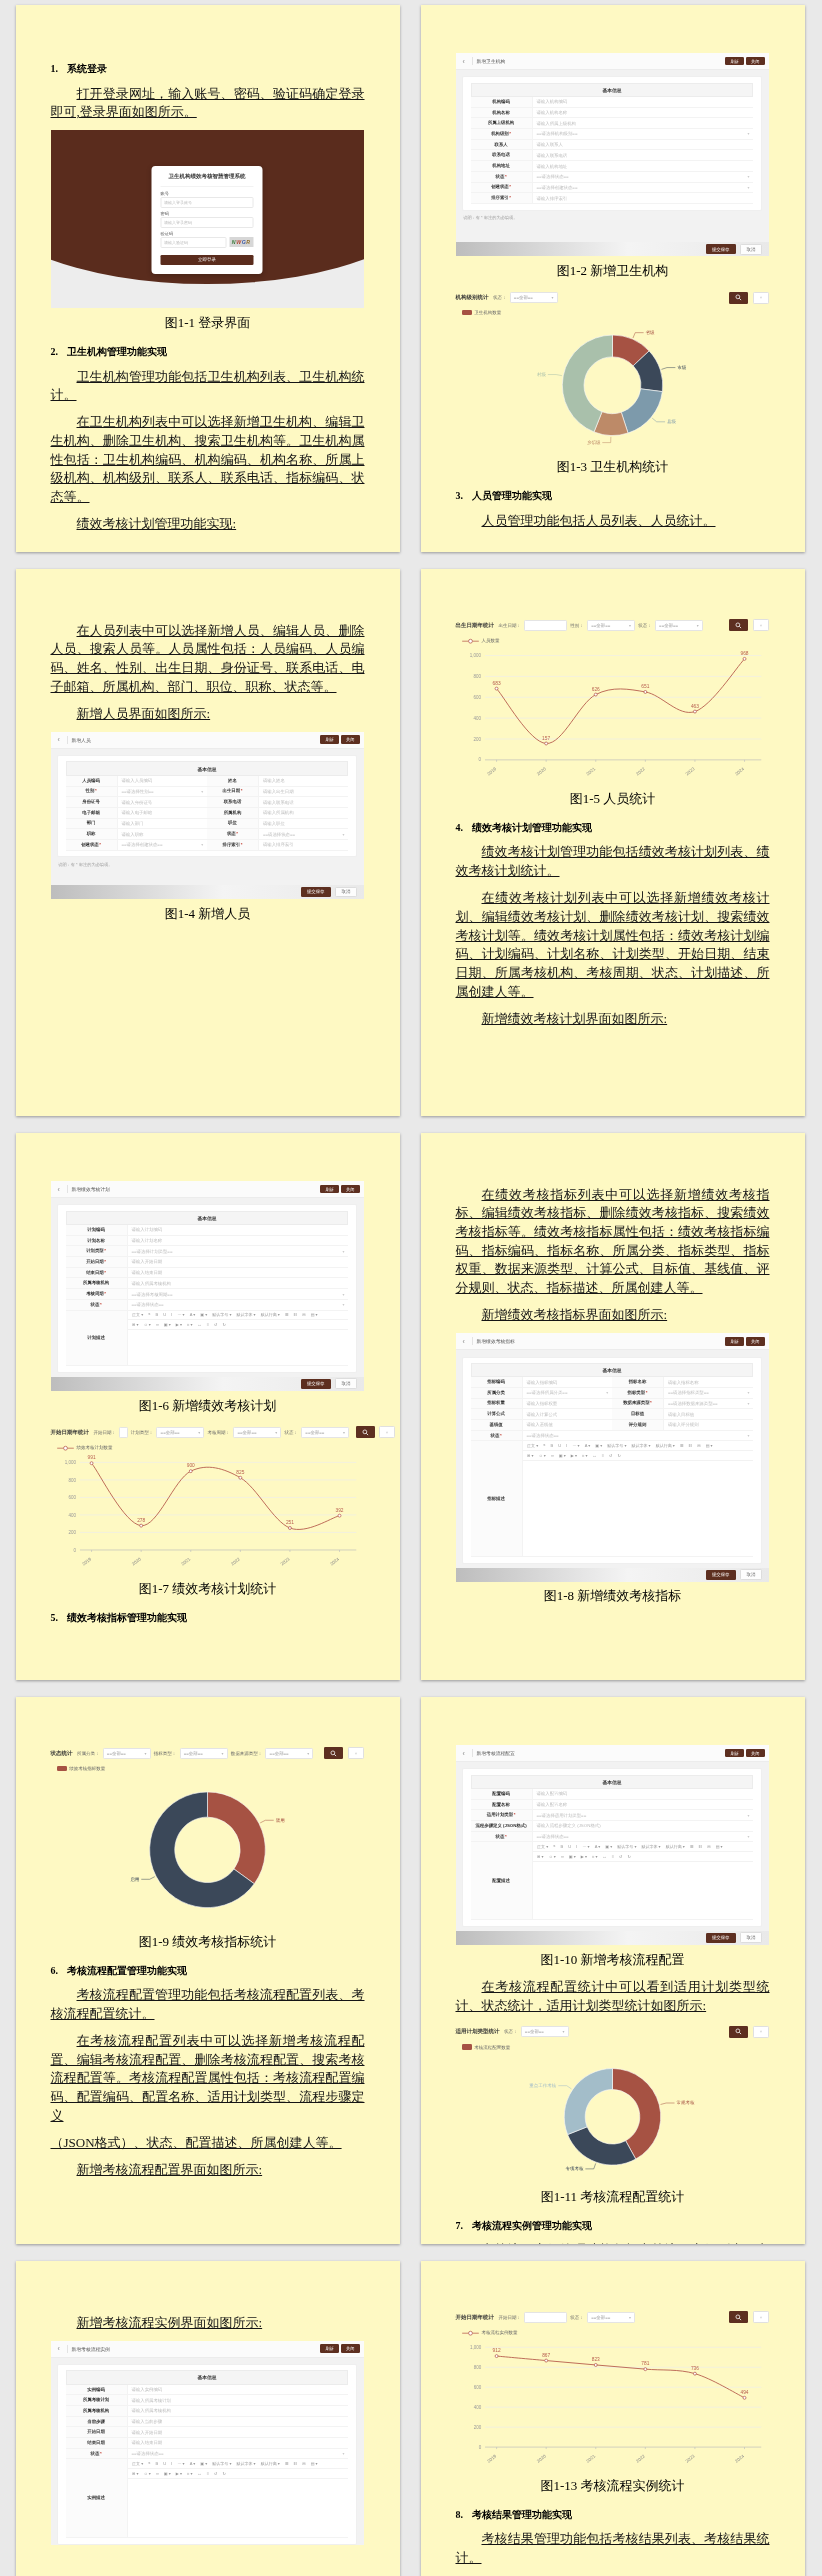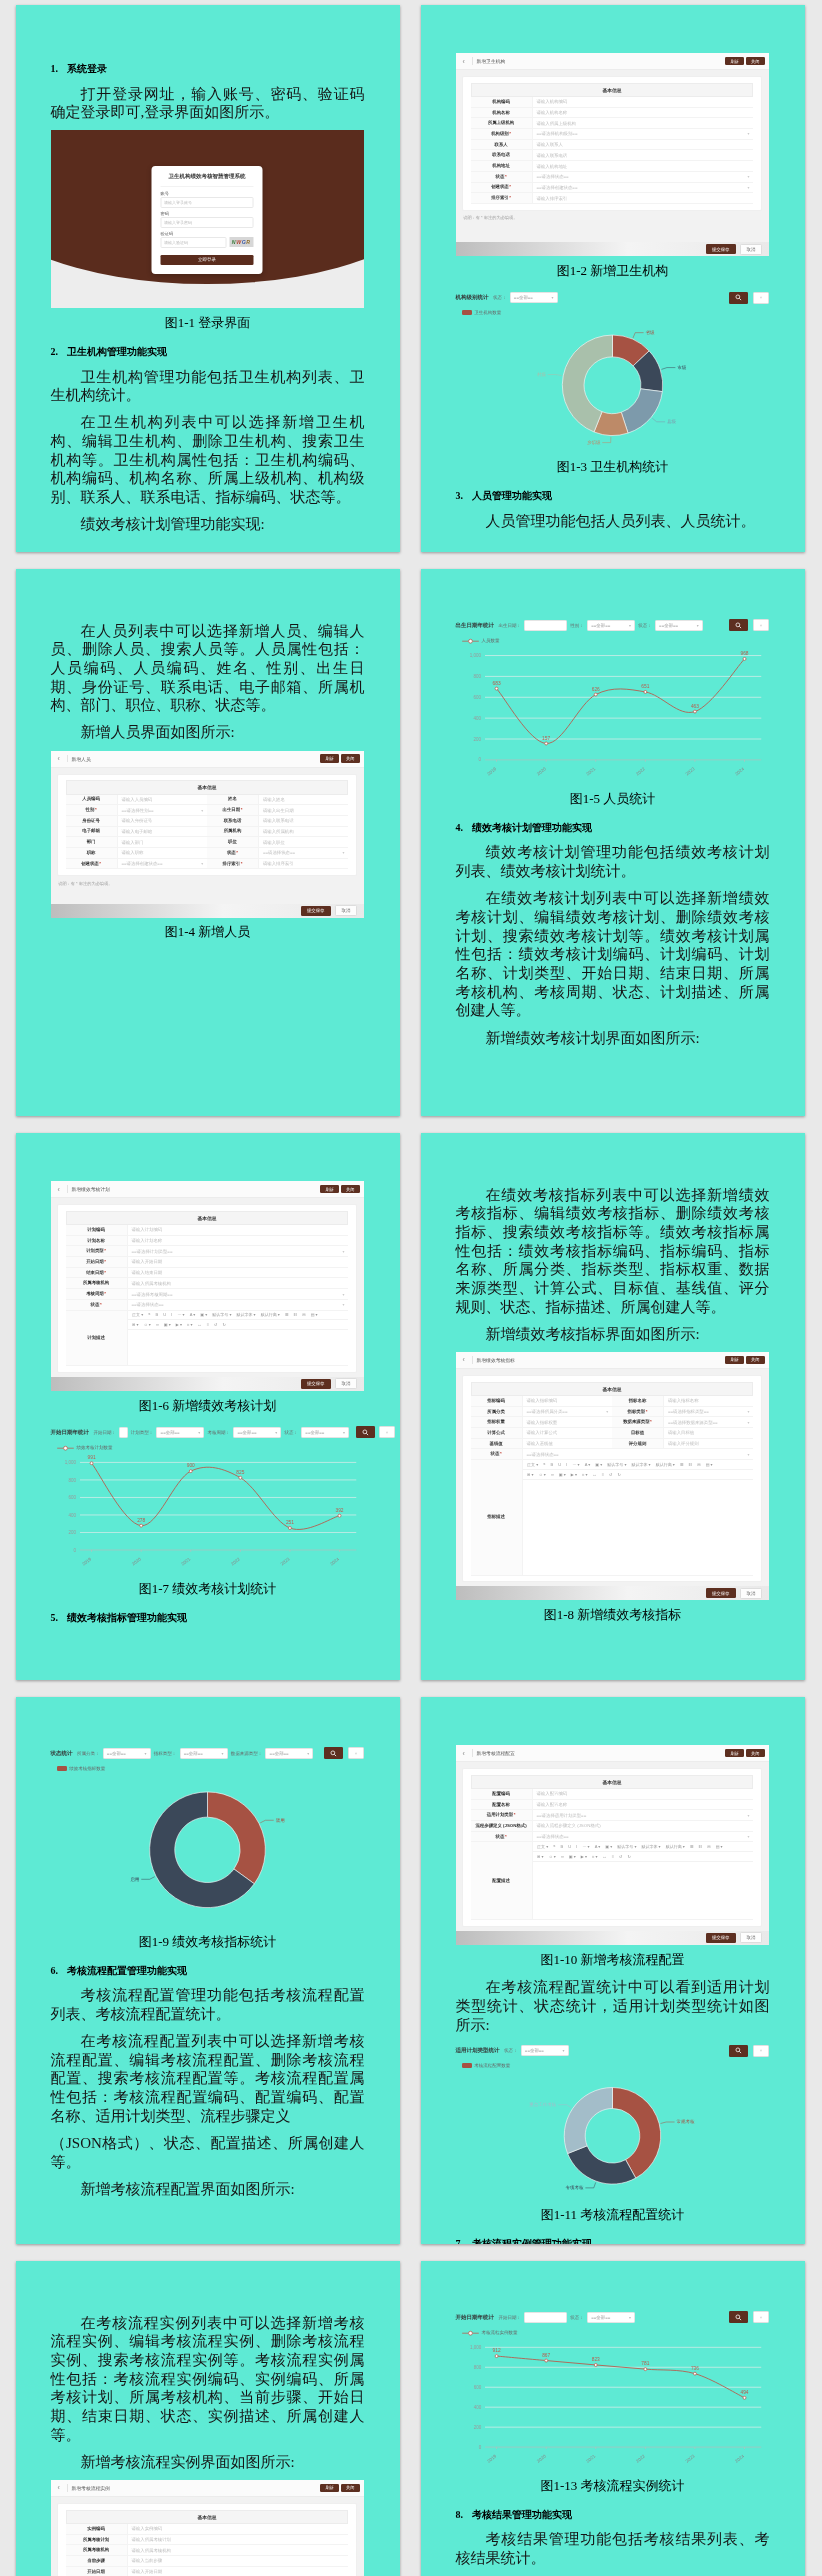--- a/index.html
+++ b/index.html
@@ -1,21 +1,21 @@
 <!DOCTYPE html>
 <html style="font-size:10.3px"><head>
 <meta charset="utf-8">
 <style>
   html,body{margin:0;padding:0;}
   body{width:823px;height:2576px;overflow:hidden;background:#e9e9e9;font-family:"Liberation Serif","DejaVu Serif",serif;}
   #doc-root{display:grid;grid-template-columns:384px 384px;column-gap:21px;row-gap:17px;padding:5.2px 0 0 15.5px;}
-  .page{background:#5eead4;width:384px;height:547px;box-sizing:border-box;padding:44px 35px 12px;box-shadow:0 0.6px 2.6px rgba(0,0,0,.35);overflow:hidden;}
+  .page{background:#fef9c3;width:384px;height:547px;box-sizing:border-box;padding:44px 35px 12px;box-shadow:0 0.6px 2.6px rgba(0,0,0,.35);overflow:hidden;}
   .doc-h{font-size:10px;font-weight:bold;color:#000;margin:13px 0 7.7px;}
   .doc-h .h-num{margin-right:9px;}
-  .doc-p{font-size:15px;line-height:18.7px;text-align:justify;color:#151515;margin:8.4px 0;text-indent:2em;}
+  .doc-p{font-size:13px;line-height:18.7px;text-align:justify;color:#151515;margin:8.4px 0;text-indent:2em;text-decoration:underline;}
   .doc-p.noindent{text-indent:0;}
   .doc-cap{text-align:center;font-size:13px;color:#000;margin:5.8px 0 9.7px;}
   
   .shot{width:313px;background:#f2f2f2;font-family:"Liberation Sans","DejaVu Sans",sans-serif;margin:3.9px 0 2.6px;position:relative;overflow:hidden;}
   .shot-head{height:16px;background:#fbfbfb;border-bottom:0.6px solid #ececec;display:flex;align-items:center;padding:0 3.9px;}
   .back{font-size:7px;color:#888;padding:0 3.2px;cursor:pointer;}
   .head-div{width:0.6px;height:7.7px;background:#e3e3e3;margin:0 3.9px;}
   .shot-title{font-size:4.8px;color:#555;}
   .head-sp{flex:1;}
   .hbtn{background:#5d2f20;color:#fff;font-size:4.2px;border:none;border-radius:1.3px;padding:1.9px 5.2px;margin-left:1.9px;}
@@ -1103,21 +1103,20 @@
           <text x="197.86853885890497" y="185.21574613006342" text-anchor="end" font-size="7" fill="#3b4859">专项考核</text>
           <path d="M 173.3 129.6 A 75 75 0 0 1 243.0 27.0 L 243.0 59.6 A 42.37499999999999 42.37499999999999 0 0 0 203.6 117.6 Z" fill="#a3bdc9" stroke="#f7f7f7" stroke-width="1"></path>
           <polyline points="179.3,58.7 171.9,53.7 158.9,53.7" fill="none" stroke="#a3bdc9" stroke-width="0.8"></polyline>
           <text x="155.87107061238765" y="55.9608295047168" text-anchor="end" font-size="7" fill="#a3bdc9">重点工作考核</text>
         </svg></div>
       <div class="doc-cap">图1-11 考核流程配置统计</div>
       <div class="doc-h"><span class="h-num">7.</span><span>考核流程实例管理功能实现</span></div>
       <div class="doc-p">考核流程实例管理功能包括考核流程实例列表、考核流程实例统计。</div>
     </div>
     <div class="page">
-      <div class="doc-p">在考核流程实例列表中可以选择新增考核流程实例、编辑考核流程实例、删除考核流程实例、搜索考核流程实例等。考核流程实例属性包括：考核流程实例编码、实例编码、所属考核计划、所属考核机构、当前步骤、开始日期、结束日期、状态、实例描述、所属创建人等。</div>
       <div class="doc-p">新增考核流程实例界面如图所示:</div>
       <div class="shot cols1">
         <div class="shot-head">
           <span class="back">‹</span>
           <div class="head-div"></div>
           <span class="shot-title">新增考核流程实例</span>
           <div class="head-sp"></div>
           <button class="hbtn">刷新</button>
           <button class="hbtn">关闭</button>
         </div>

